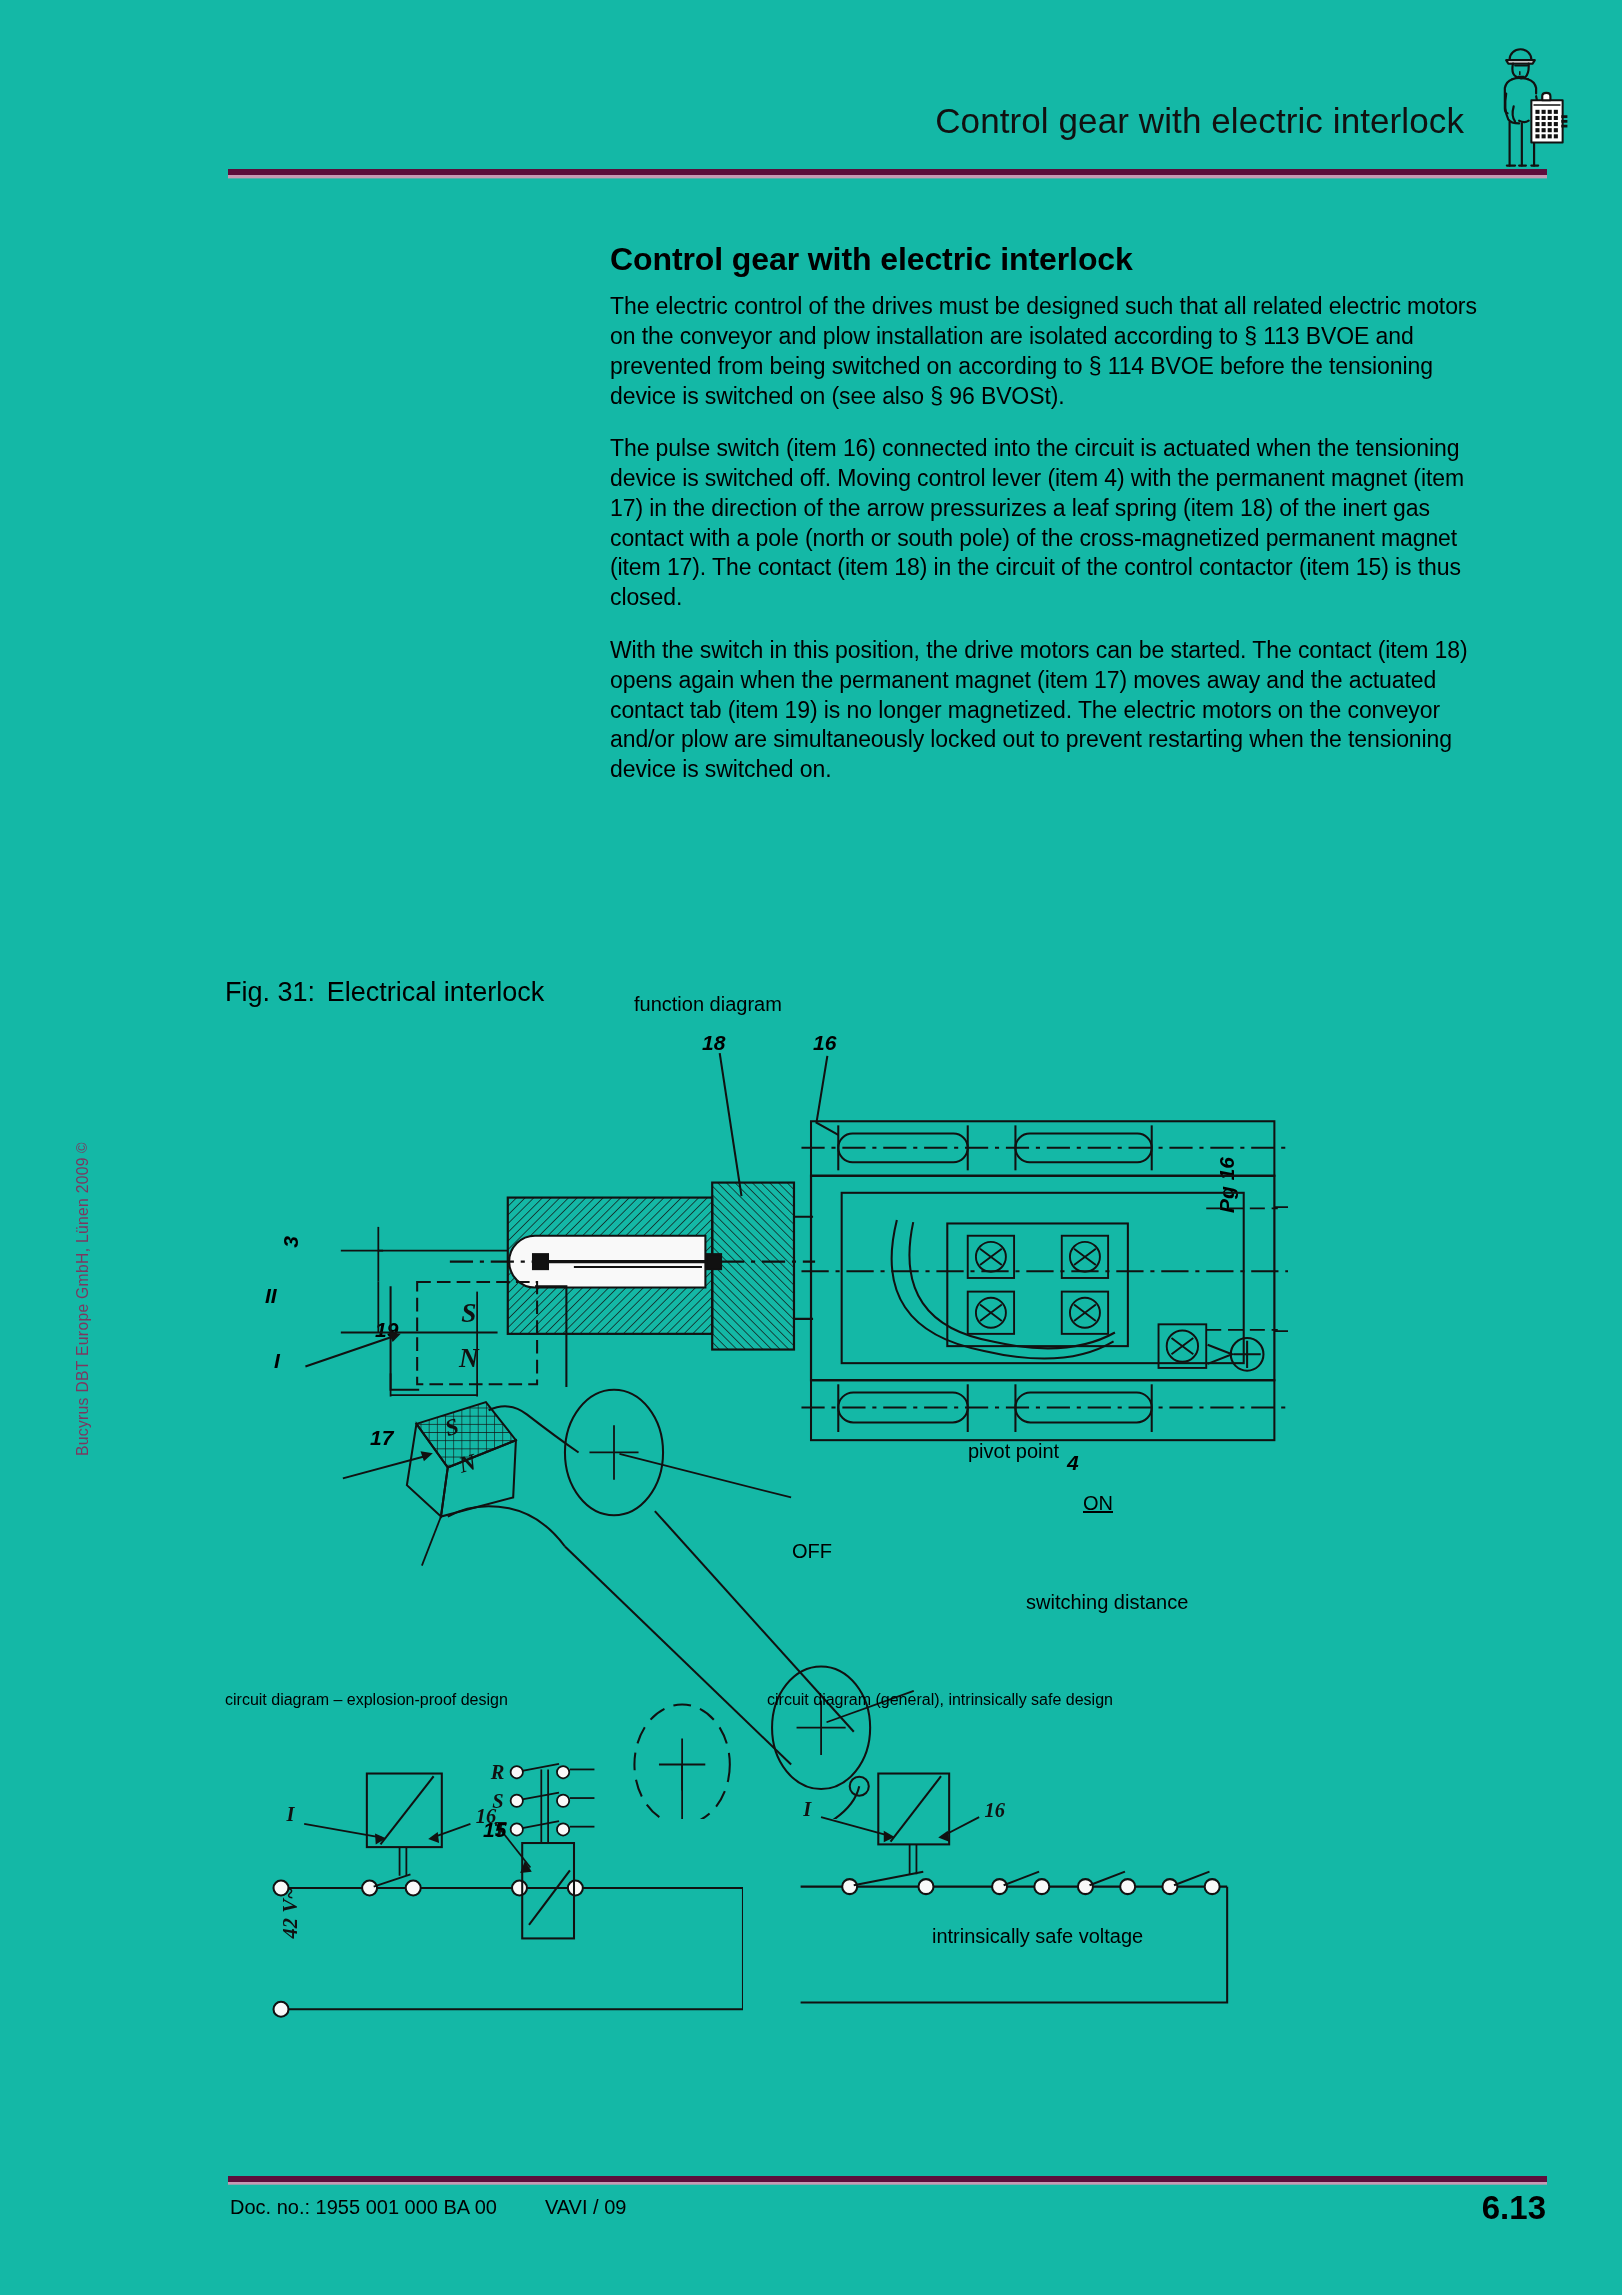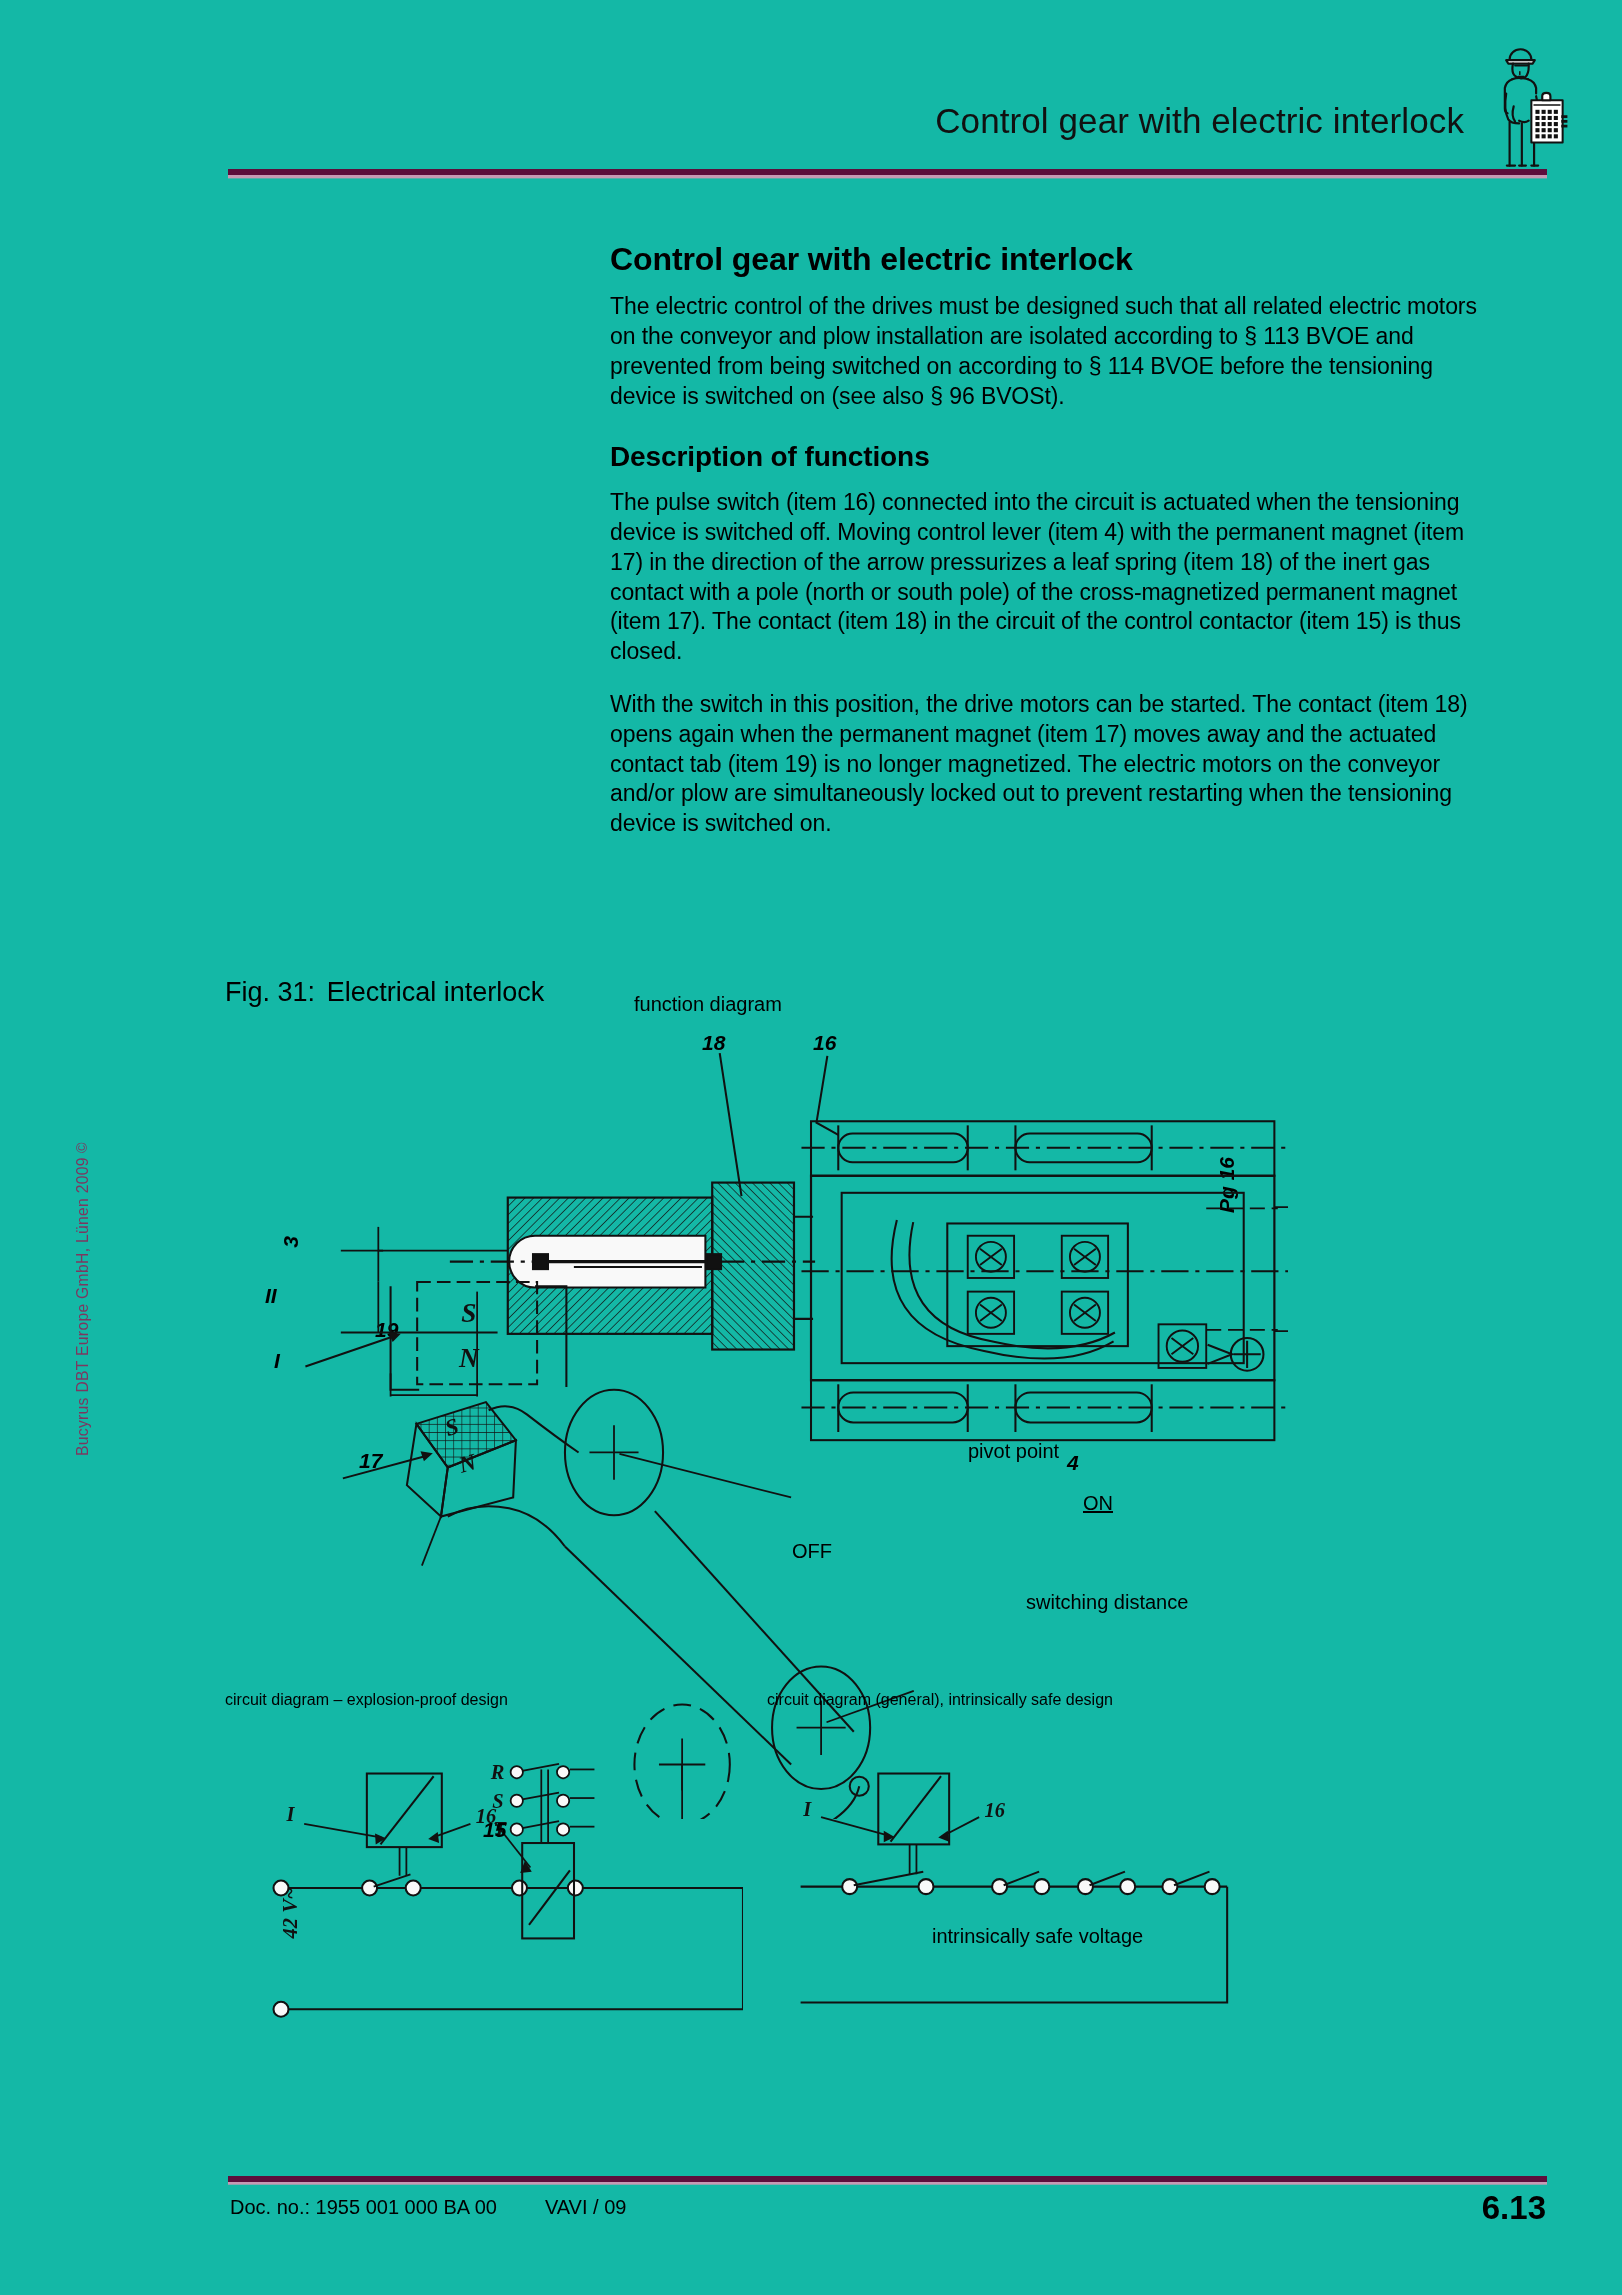--- a/index.html
+++ b/index.html
@@ -237,40 +237,39 @@
     </svg>
 
     <div class="rule-top"></div>
   </div>
 
   <div class="copyright"><span>Bucyrus DBT Europe GmbH, Lünen 2009</span><span class="cmark">©</span></div>
 
   <div class="content">
     <h1 class="doc-title">Control gear with electric interlock</h1>
     <p class="para">The electric control of the drives must be designed such that all related electric motors on the conveyor and plow installation are isolated according to § 113 BVOE and prevented from being switched on according to § 114 BVOE before the tensioning device is switched on (see also § 96 BVOSt).</p>
-    <h2 class="sec-title">Description of functions</h2>
     <p class="para">The pulse switch (item 16) connected into the circuit is actuated when the tensioning device is switched off. Moving control lever (item 4) with the permanent magnet (item 17) in the direction of the arrow pressurizes a leaf spring (item 18) of the inert gas contact with a pole (north or south pole) of the cross-magnetized permanent magnet (item 17). The contact (item 18) in the circuit of the control contactor (item 15) is thus closed.</p>
     <p class="para">With the switch in this position, the drive motors can be started. The contact (item 18) opens again when the permanent magnet (item 17) moves away and the actuated contact tab (item 19) is no longer magnetized. The electric motors on the conveyor and/or plow are simultaneously locked out to prevent restarting when the tensioning device is switched on.</p>
   </div>
 
   <div class="fig-caption">
     <span class="num">Fig. 31:</span><span>Electrical interlock</span>
   </div>
 
   <div class="figure-area">
 
     <div class="fig-label" style="left:409px; top:12.3px;">function diagram</div>
 
     <div class="fig-num" style="left:477px; top:50px;">18</div>
     <div class="fig-num" style="left:588px; top:50px;">16</div>
     <div class="fig-num" style="left:60px;  top:249px; transform:rotate(-90deg);">3</div>
     <div class="fig-num" style="left:40px;  top:303px;">II</div>
     <div class="fig-num" style="left:150px; top:337px;">19</div>
     <div class="fig-num" style="left:49px;  top:368px;">I</div>
-    <div class="fig-num" style="left:134px; top:445px;margin-top:23px;">17</div>
+    <div class="fig-num" style="left:145px; top:445px;">17</div>
     <div class="fig-num" style="left:842px;top:470px;">4</div>
     <div class="fig-num" style="left:990px;top:232px; transform:rotate(-90deg); transform-origin:left top;">Pg 16</div>
 
     <div class="fig-label" style="left:743px; top:459px;">pivot point</div>
     <div class="fig-label" style="left:858px; top:511px;text-decoration:underline;">ON</div>
     <div class="fig-label" style="left:567px;  top:559px;">OFF</div>
     <div class="fig-label" style="left:801px; top:610px;">switching distance</div>
 
     <svg style="position:absolute; left:0px; top:65px;" width="1063" height="573" viewBox="0 0 1560 840">
       <defs>

